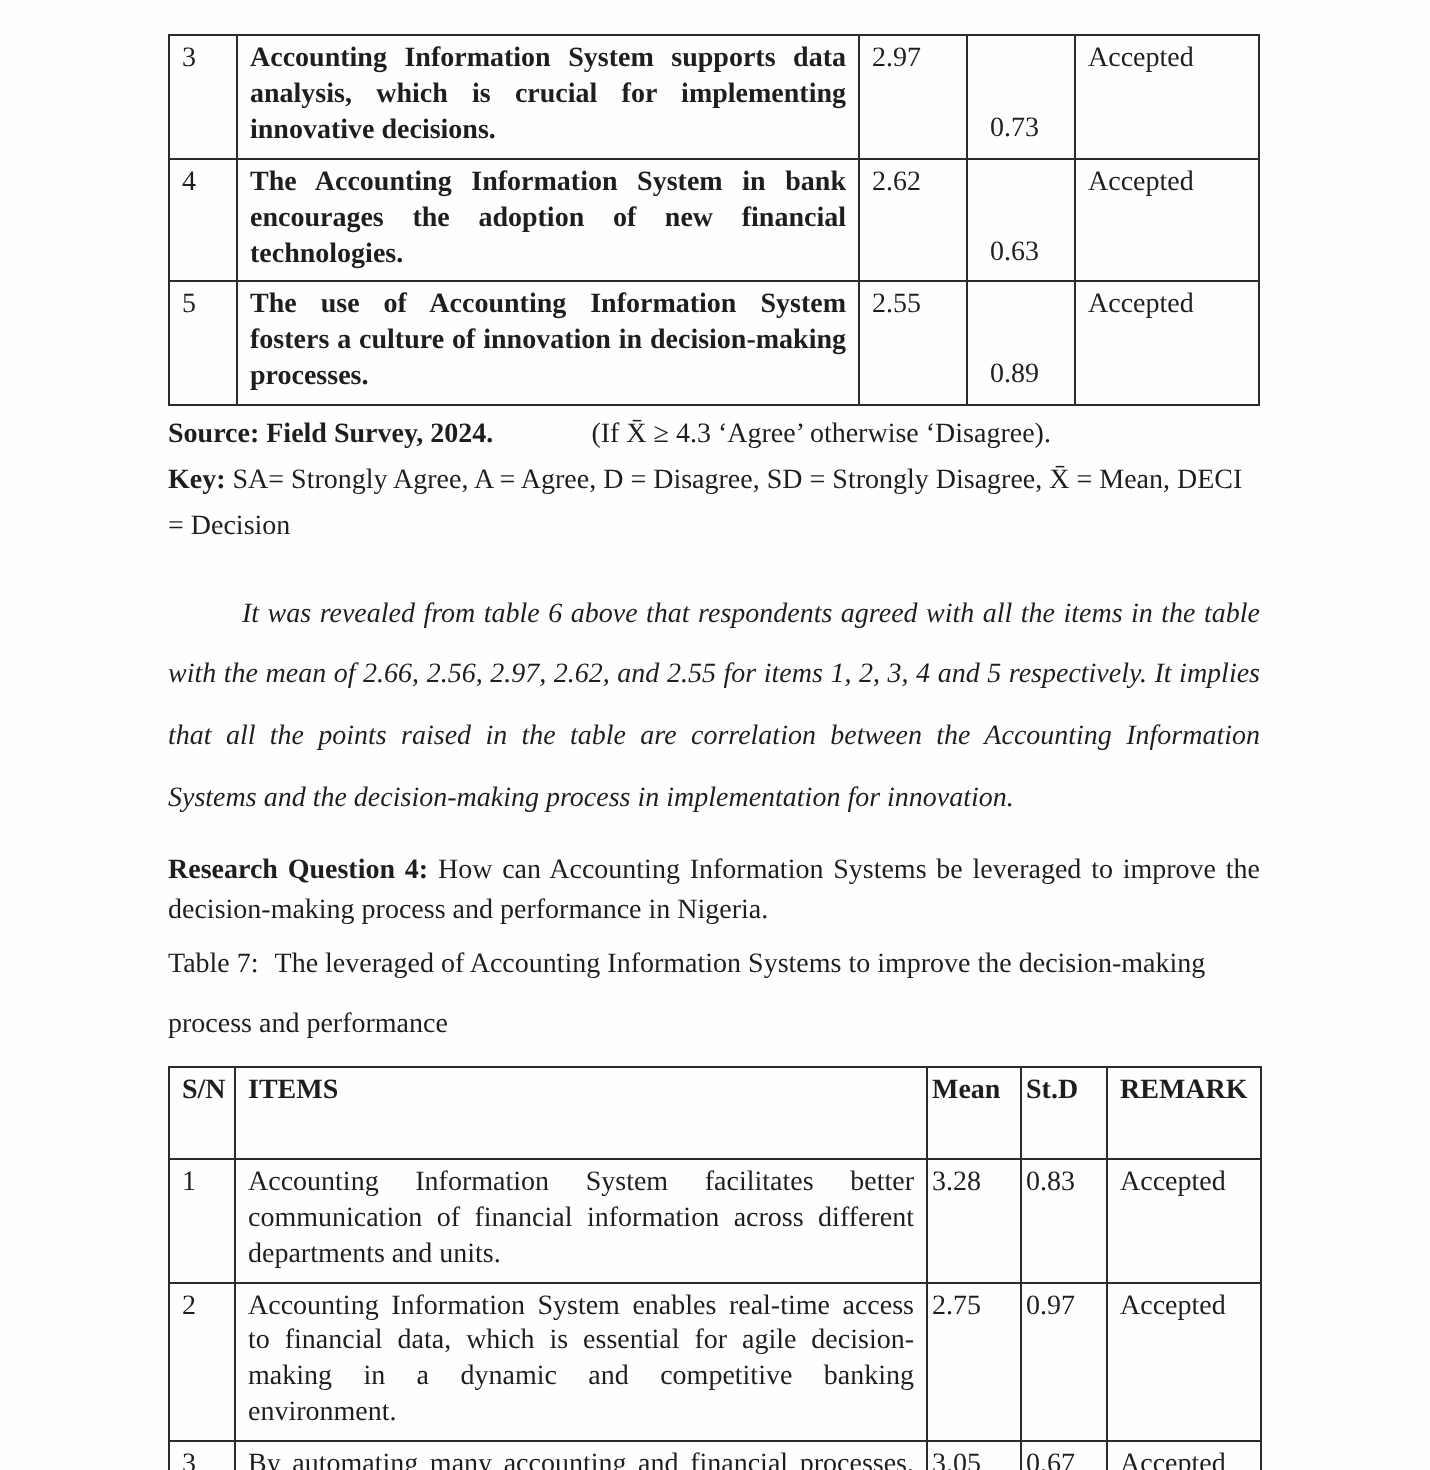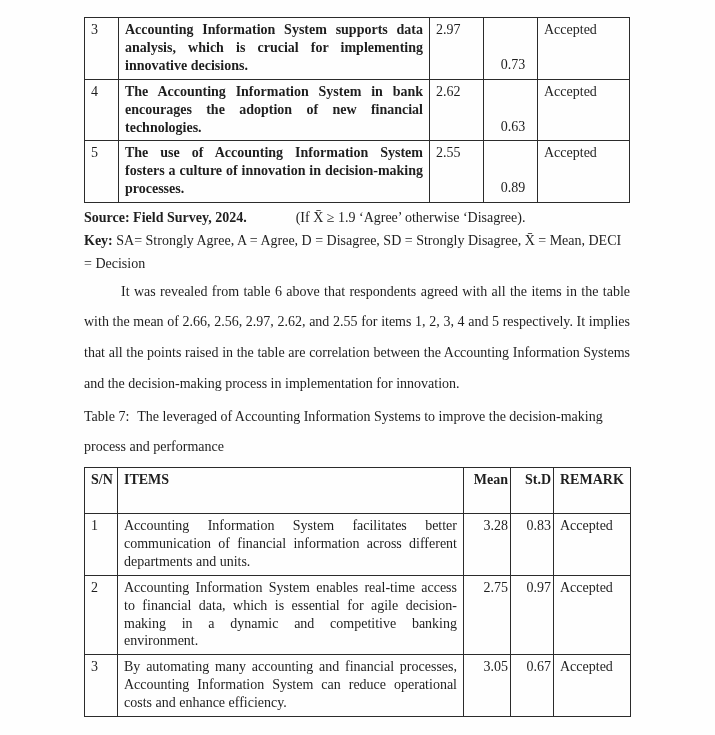--- a/index.html
+++ b/index.html
@@ -32,52 +32,53 @@
     line-height: 1.28;
     overflow: hidden;
   }
   
   .t6 .col-sn     { width: 34px; }
   .t6 .col-item   { width: 311px; }
   .t6 .col-mean   { width: 54px; }
   .t6 .col-std    { width: 54px; }
   .t6 .col-remark { width: 92px; }
   .t6 td.item-cell { text-align: justify; font-weight: bold; }
-  .t6 td.std-cell  { vertical-align: bottom; padding-bottom: 5px; padding-left: 11px; text-align: center; }
+  .t6 td.std-cell  { vertical-align: bottom; padding-bottom: 5px; padding-left: 11px; }
   .t6 tr.row-a td { height: 52px; }
   .t6 tr.row-b td { height: 52px; }
   .t6 tr.row-c td { height: 33px; }
   
   .source-line { margin: 5px 0 0 0; line-height: 1.45; }
   .source-line .src-label { font-weight: bold; }
   .source-line .src-note { margin-left: 49px; }
   .key-line { margin: 2px 0 0 0; line-height: 1.58; text-align: left; }
   .key-line .key-label { font-weight: bold; }
   
   .body-par {
-    margin: 2px 0 0 0;
+    margin: 18px 0 0 0;
     line-height: 2.2;
     text-align: justify;
     text-indent: 37px;
+    font-style: italic;
   }
   
   .rq { margin: 10px 0 0 0; line-height: 1.42; text-align: justify; }
   .rq .rq-label { font-weight: bold; }
   
   .t7-title { margin: 2px 0 0 0; font-weight: normal; line-height: 2.15; }
   .t7-title .t7-label { margin-right: 8px; }
   
   .t7 { margin-top: 5px; }
   .t7 .col-sn     { width: 33px; }
   .t7 .col-item   { width: 346px; }
   .t7 .col-mean   { width: 47px; }
   .t7 .col-std    { width: 43px; }
   .t7 .col-remark { width: 77px; }
   .t7 th { font-weight: bold; text-align: left; height: 38px; }
-  .t7 th.c, .t7 td.c { text-align: right; padding-left: 2px; padding-right: 2px; margin-top: 16px; }
+  .t7 th.c, .t7 td.c { text-align: left; padding-left: 2px; padding-right: 2px; margin-top: 16px; }
   .t7 td.item-cell { text-align: justify; }
   .t7 tbody td { height: 51px; }
 </style>
 </head>
 <body>
 
 <div class="page">
 
   <table class="t6">
     <colgroup>
@@ -106,30 +107,34 @@
         <td class="sn-cell">5</td>
         <td class="item-cell">The use of Accounting Information System fosters a culture of innovation in decision-making processes.</td>
         <td class="mean-cell">2.55</td>
         <td class="std-cell">0.89</td>
         <td class="remark-cell">Accepted</td>
       </tr>
     </tbody>
   </table>
 
   <p class="source-line">
-    <span class="src-label">Source: Field Survey, 2024.</span><span class="src-note">(If X̄ ≥ 1.9 ‘Agree’ otherwise ‘Disagree).</span>
+    <span class="src-label">Source: Field Survey, 2024.</span><span class="src-note">(If X̄ ≥ 4.3 ‘Agree’ otherwise ‘Disagree).</span>
   </p>
 
   <p class="key-line">
     <span class="key-label">Key:</span>
     <span>SA= Strongly Agree, A = Agree, D = Disagree, SD = Strongly Disagree, X̄ = Mean, DECI = Decision</span>
   </p>
 
   <p class="body-par">It was revealed from table 6 above that respondents agreed with all the items in the table with the mean of 2.66, 2.56, 2.97, 2.62, and 2.55 for items 1, 2, 3, 4 and 5 respectively. It implies that all the points raised in the table are correlation between the Accounting Information Systems and the decision-making process in implementation for innovation.</p>
 
+  <p class="rq">
+    <span class="rq-label">Research Question 4:</span>
+    <span>How can Accounting Information Systems be leveraged to improve the decision-making process and performance in Nigeria.</span>
+  </p>
 
   <p class="t7-title">
     <span class="t7-label">Table 7:</span><span>The leveraged of Accounting Information Systems to improve the decision-making process and performance</span>
   </p>
 
   <table class="t7">
     <colgroup>
       <col class="col-sn">
         <col class="col-item">
         <col class="col-mean">

